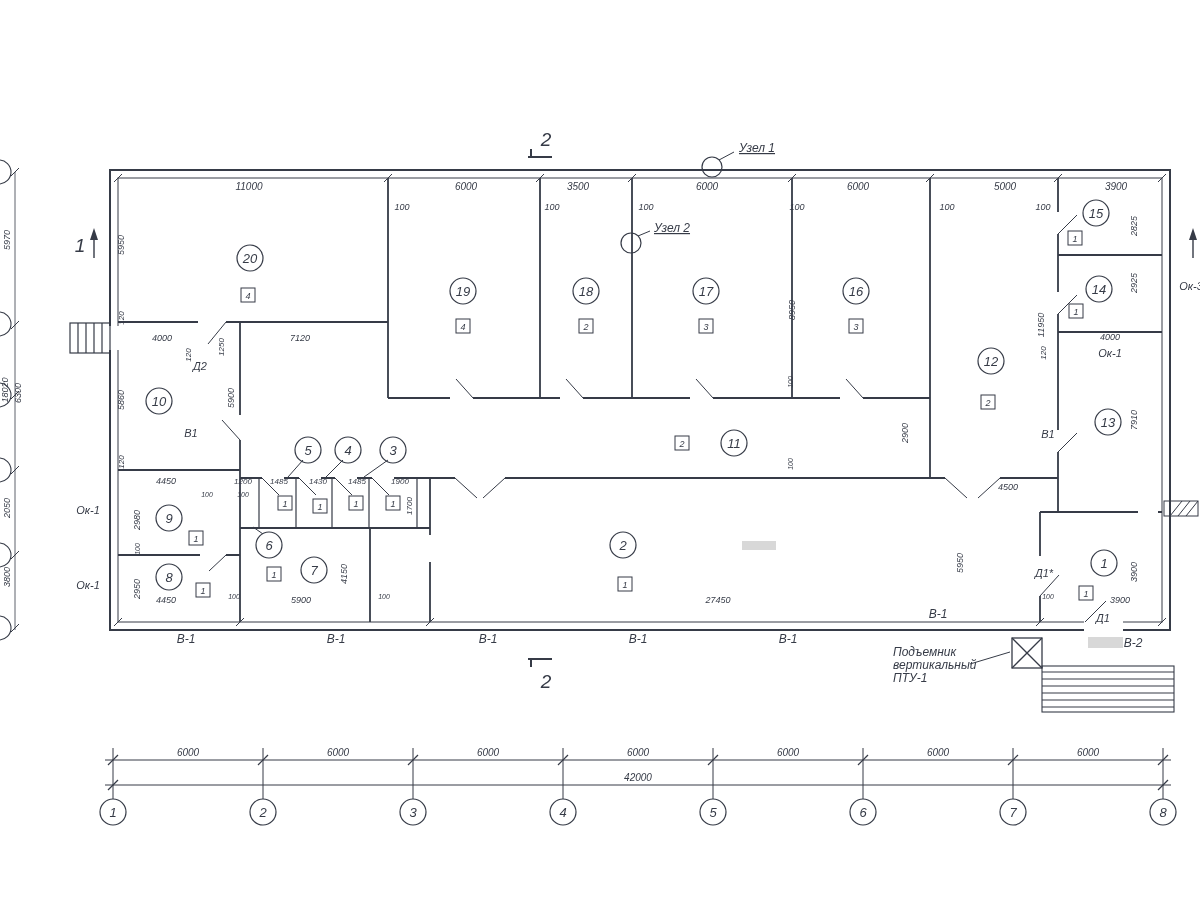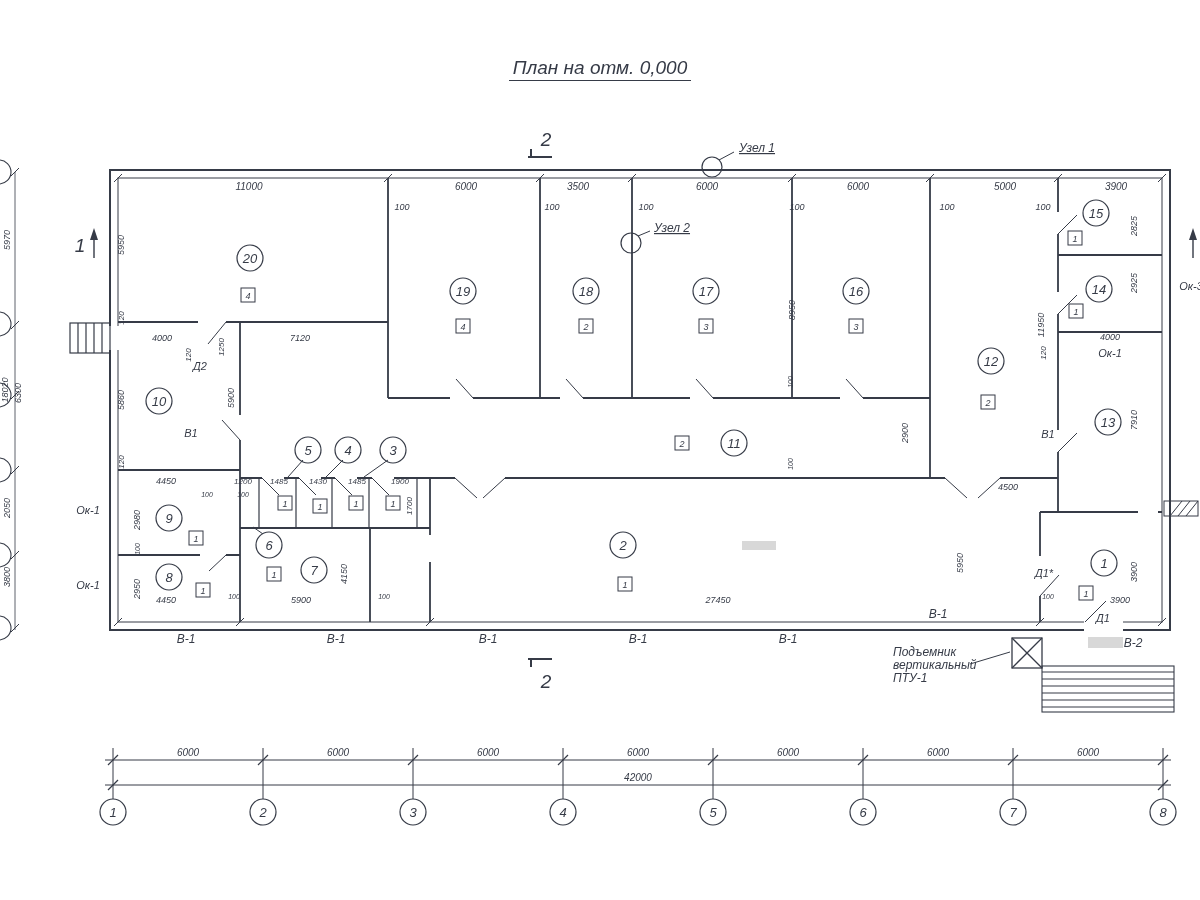--- a/index.html
+++ b/index.html
@@ -10,21 +10,20 @@
          font-size:19px;font-style:italic;color:var(--ink,#363b47)}
   .title span{border-bottom:1.6px solid var(--ink,#363b47);padding:0 4px 2px}
   #plan{position:absolute;left:0;top:0}
   .ln{stroke:var(--ink,#363b47);fill:none;stroke-linecap:butt}
   #plan text{fill:var(--ink,#363b47);font-style:italic;font-family:"Liberation Sans",sans-serif}
 </style>
 </head>
 <body>
 
 <div class="stage">
-  <div class="title"><span>План на отм. 0,000</span></div>
 
   <svg id="plan" width="1200" height="900" viewBox="0 0 1200 900">
     <g id="walls">
       <rect class="ln" x="110" y="170" width="1060" height="460" stroke-width="2"></rect>
       <rect class="ln" x="118" y="178" width="1044" height="444" stroke-width="1"></rect>
       <path class="ln" stroke-width="1.8" d="M388,178V398 M540,178V398 M632,178V398 M792,178V398 M930,178V478 M1058,178V212 M1058,234V292 M1058,314V430 M1058,452V512 M240,322V415 M240,440V622 M430,478V535 M430,562V622 M370,528V622 M1040,512V556 M1040,596V622 M118,322H198 M226,322H388 M388,398H450 M473,398H560 M583,398H690 M713,398H840 M863,398H930 M118,470H240 M240,478H262 M284,478H299 M321,478H335 M357,478H372 M394,478H455 M505,478H945 M1000,478H1058 M240,528H430 M118,555H200 M226,555H240 M1058,255H1162 M1058,332H1162 M1040,512H1138 M1158,512H1162"></path>
       <path class="ln" stroke-width="1.2" d="M259,478V528 M296,478V528 M332,478V528 M369,478V528 M417,478V528"></path>
       <rect x="1084" y="619" width="39" height="13" fill="#ffffff" stroke="none"></rect>
       <rect x="107" y="326" width="13" height="24" fill="#ffffff" stroke="none"></rect>
       <path class="ln" stroke-width="1" d="M473,398L456,379 M583,398L566,379 M713,398L696,379 M863,398L846,379 M262,478L279,495 M299,478L316,495 M335,478L352,495 M372,478L389,495 M240,440L222,420 M226,555L209,571 M1058,234L1077,215 M1058,314L1077,295 M1058,452L1077,433 M1040,596L1059,575 M226,322L208,344 M1085,622L1106,601"></path>

